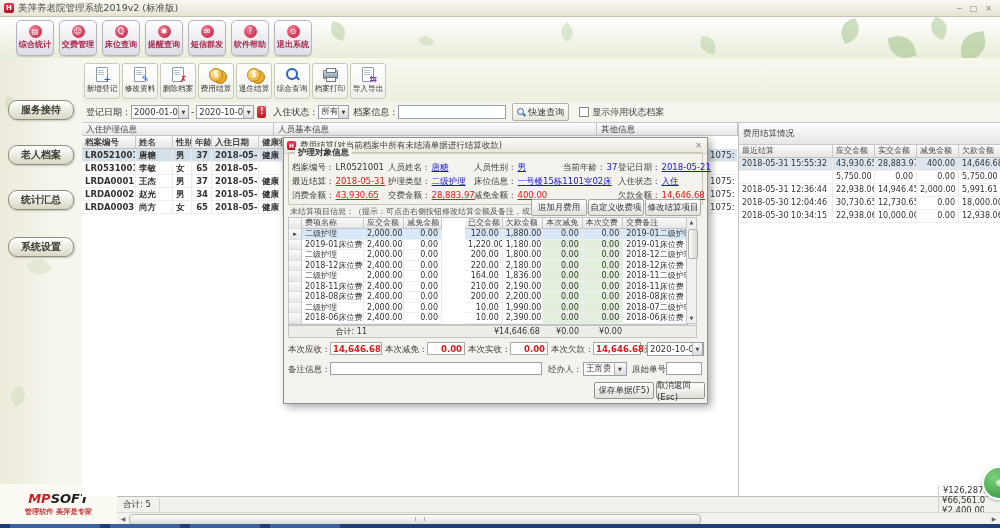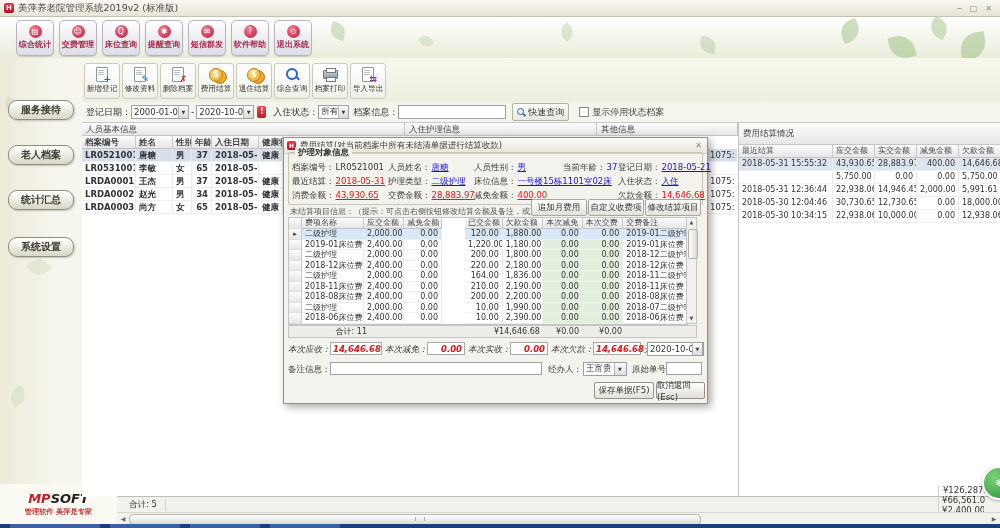--- a/index.html
+++ b/index.html
@@ -108,21 +108,21 @@
     font-size:8.5px;color:#444;line-height:12px;padding:4px 4px;}
   .stable{font-size:8px;}
   .stable .tr{height:13px;line-height:12px;}
   .stable .td:nth-child(1){width:94px;}
   .stable .td:nth-child(2),.stable .td:nth-child(3),.stable .td:nth-child(4),.stable .td:nth-child(5){width:42px;text-align:right;}
   .stable .tr.head .td{text-align:left;}
   .stable .tr.selected .td{background:#dde6ef;}
   
   .footerbar{position:absolute;left:117px;top:496px;width:883px;height:16px;background:#f1f1ee;
     border-top:1px solid #bdbdb5;display:flex;align-items:center;font-size:8.5px;color:#333;}
-  .ftotal{margin-left:12px;padding-right:8px;border-right:1px solid #d0d0c8;}
+  .ftotal{margin-left:6px;padding-right:8px;border-right:1px solid #d0d0c8;}
   .fsums{margin-left:auto;display:flex;flex-direction:column;}
   .fsum{border-left:1px solid #d0d0c8;text-align:right;padding:0 3px;box-sizing:border-box;white-space:nowrap;overflow:hidden;}
   .fsum:nth-child(1){width:62px;} .fsum:nth-child(2){width:48px;} .fsum:nth-child(3){width:46px;} .fsum:nth-child(4){width:40px;}
   .hscroll{position:absolute;left:117px;top:512px;width:883px;height:12px;background:#f2f2ef;border-top:1px solid #d8d8d0;}
   .harrow{position:absolute;top:1px;width:10px;height:10px;font-size:6px;color:#666;text-align:center;line-height:10px;cursor:pointer;}
   .hthumb{position:absolute;left:12px;top:1px;width:570px;height:9px;background:linear-gradient(#fdfdfd,#dcdcd6);
     border:1px solid #b8b8b0;border-radius:4px;cursor:pointer;}
   .hthumb::after{content:"";position:absolute;left:50%;top:2px;width:8px;height:4px;border-left:1px solid #aaa;border-right:1px solid #aaa;}
   .taskbar{position:absolute;left:0;top:524px;width:1000px;height:4px;background:#1d3f77;}
   .taskbar i{position:absolute;top:0;height:4px;background:#3a62a0;}
@@ -171,21 +171,21 @@
   .vthumb{position:absolute;left:1px;top:11px;width:8px;height:28px;background:linear-gradient(90deg,#fdfdfd,#d8d8d2);
     border:1px solid #b0b0a8;border-radius:2px;cursor:pointer;}
   .ifoot{position:absolute;left:4px;top:187px;width:409px;height:13px;background:#eeeee8;
     border:1px solid #c4c4c4;box-sizing:border-box;font-size:8px;line-height:11px;}
   .ifoot span{position:absolute;text-align:right;}
   .if-count{left:12px;width:66px;}
   .if-owed{left:205px;width:43px;}
   .if-waive{left:248px;width:42px;}
   .if-pay{left:290px;width:43px;}
   
-  .sumrow{position:absolute;left:0;top:204px;width:423px;height:14px;font-size:8.5px;font-style:italic;}
+  .sumrow{position:absolute;left:0;top:204px;width:423px;height:14px;font-size:8.5px;}
   .sumrow .sl{position:absolute;top:2px;color:#3c3c36;white-space:nowrap;}
   .sbox{position:absolute;top:0;height:13px;border:1px solid #aaa;background:#fff;box-sizing:border-box;
     text-align:right;padding:0 2px;color:#e01818;font-weight:bold;line-height:12px;}
   .noterow{position:absolute;left:0;top:224px;width:423px;height:14px;font-size:8.5px;}
   .noterow .sl{position:absolute;top:2px;color:#3c3c36;white-space:nowrap;}
   .dbtn{position:absolute;top:244px;height:15px;border:1px solid #94948c;border-radius:2px;
     background:linear-gradient(#fefefe,#e0e0d8);font-size:8.5px;display:flex;align-items:center;justify-content:center;cursor:pointer;}
   .badge-float{position:absolute;left:982px;top:466px;width:30px;height:30px;border-radius:50%;z-index:20;
     background:radial-gradient(circle at 35% 30%,#7bd37b,#2e8f3a);border:2px solid #fff;box-shadow:0 1px 3px rgba(0,0,0,.3);
     color:#fff;font-size:9px;font-weight:bold;display:flex;align-items:center;justify-content:center;cursor:pointer;}
@@ -340,22 +340,22 @@
       <span class="minimag"></span>
       <span>快速查询</span>
     </span>
     <span class="cb"></span>
     <span class="cblab">显示停用状态档案</span>
   </div>
 
   <div class="gridbg"></div>
 
   <div class="bandrow">
+    <span class="bandcell" style="width:192px;">入住护理信息</span>
     <span class="bandcell" style="width:323px;">人员基本信息</span>
-    <span class="bandcell" style="width:192px;">入住护理信息</span>
     <span class="bandcell" style="width:141px;">其他信息</span>
   </div>
 
   <div class="rtable">
       <div class="tr head">
         <div class="td">档案编号</div>
         <div class="td">姓名</div>
         <div class="td">性别</div>
         <div class="td">年龄</div>
         <div class="td">入住日期</div>

